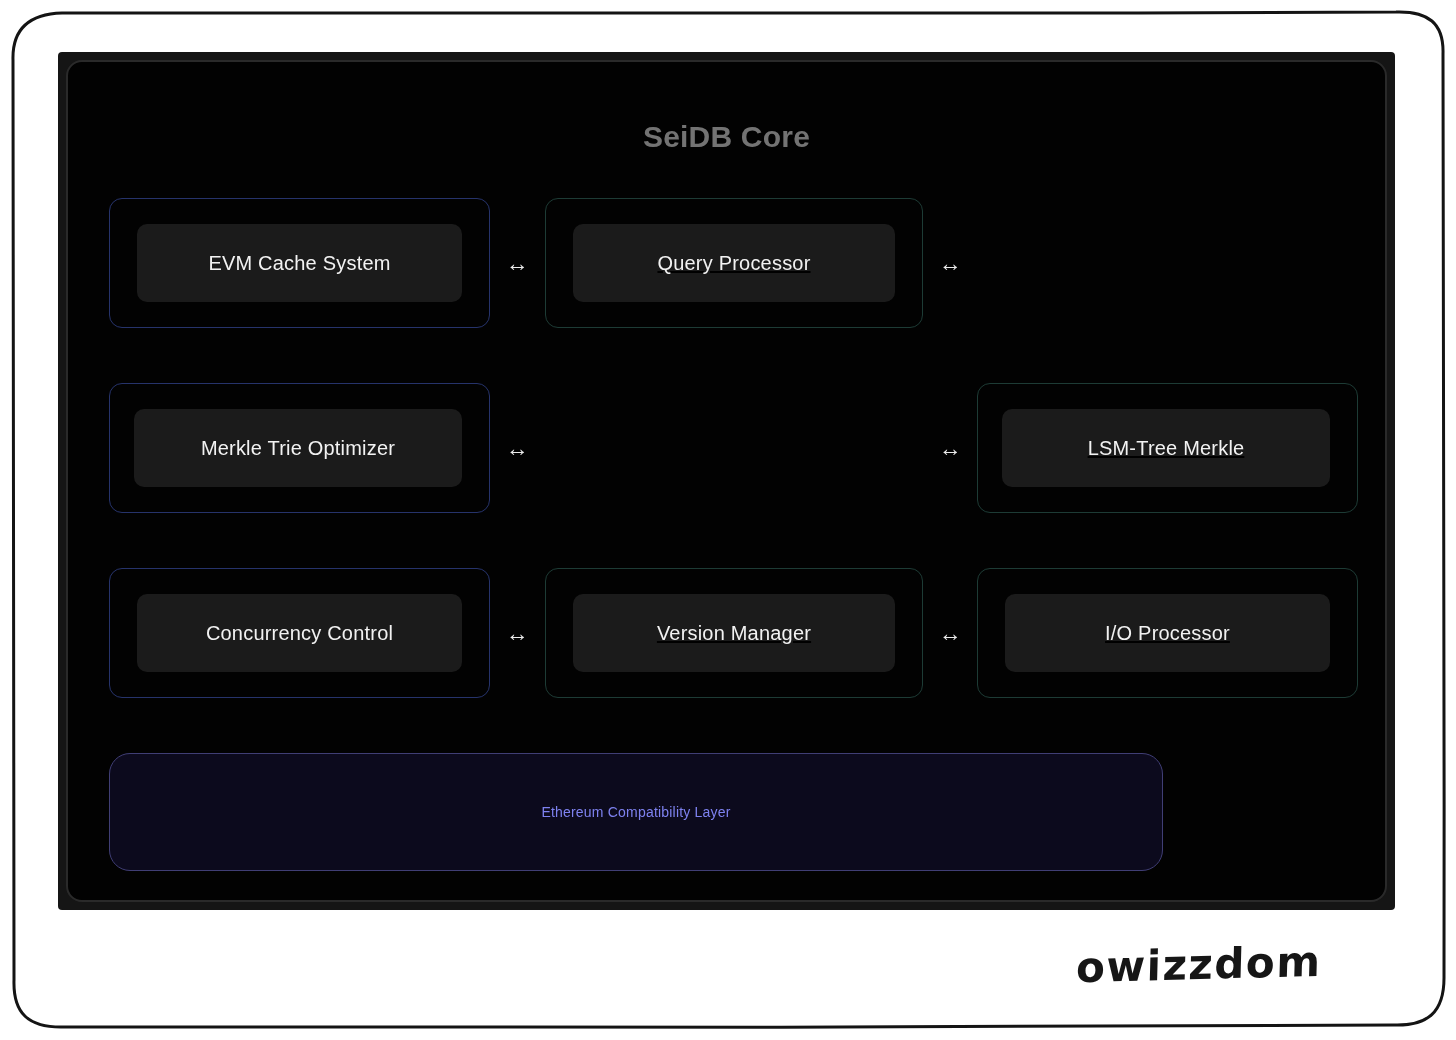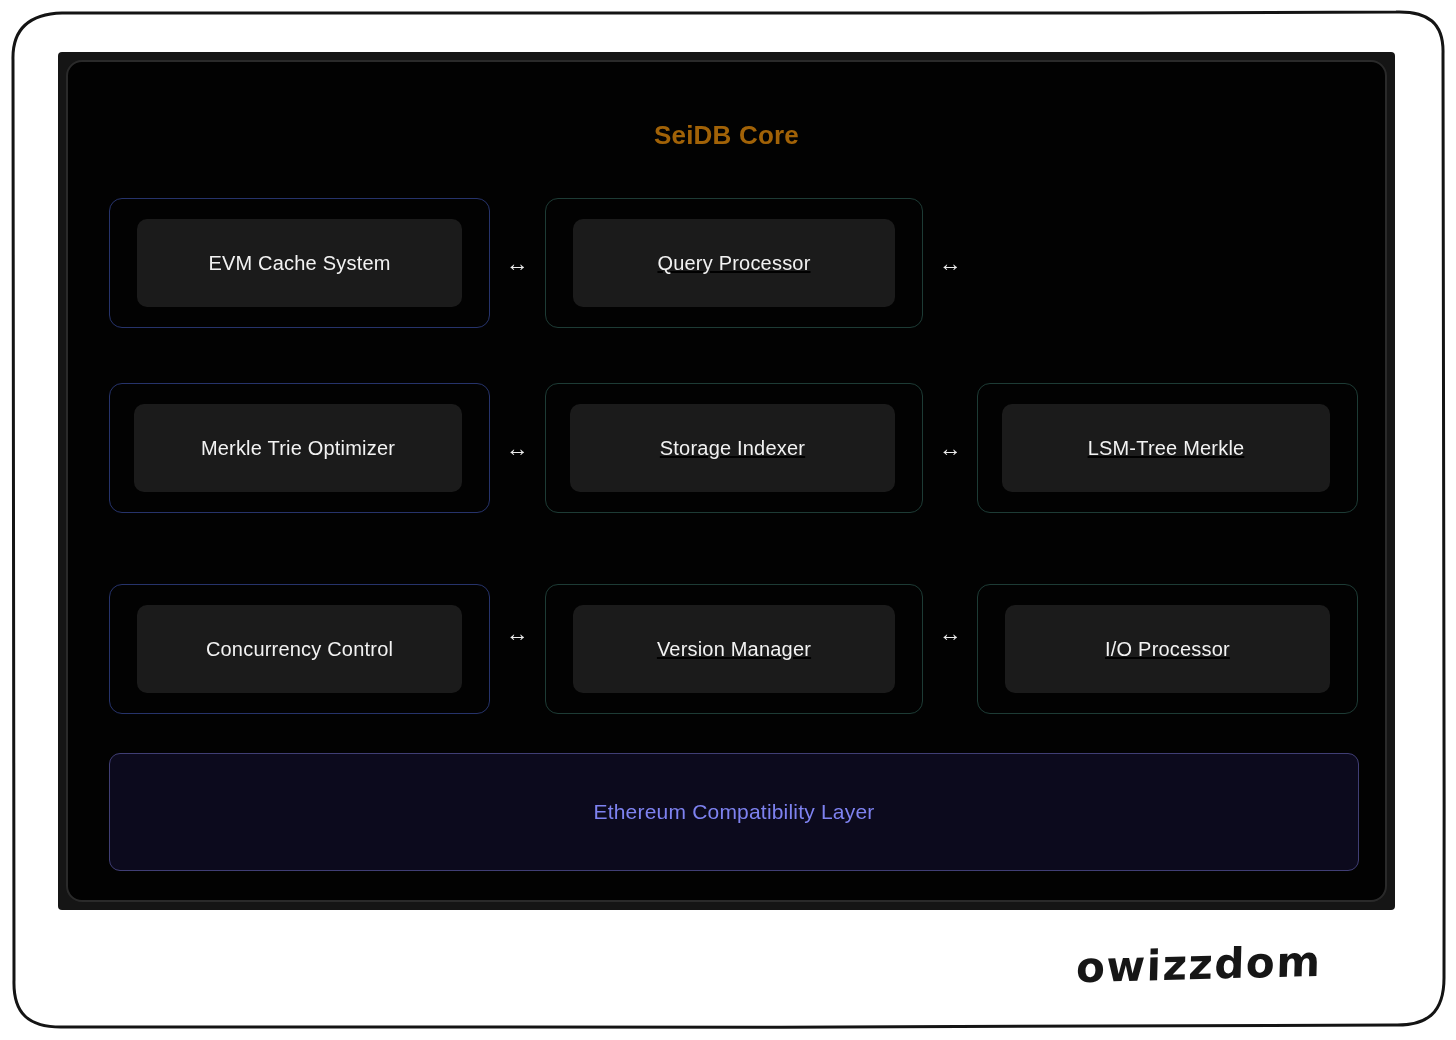--- a/index.html
+++ b/index.html
@@ -29,86 +29,86 @@
     background: #020202;
     border: 2px solid #2a2a2a;
     border-radius: 16px;
   }
 
   .diagram-title {
     position: absolute;
     left: 0; top: 58px;
     width: 100%;
     text-align: center;
-    color: #a16207;
-    font-size: 26px;
+    color: #737373;
+    font-size: 30px;
     font-weight: 700;
     letter-spacing: 0.2px;
   }
 
   .module-outer {
     position: absolute;
     height: 130px;
     border-radius: 13px;
     display: flex;
     align-items: center;
     justify-content: center;
     padding: 26px 27px;
     background: transparent;
   }
   .border-blue { border: 1.5px solid #26336b; }
   .border-teal { border: 1.5px solid #1d3b35; text-decoration: underline; }
 
   .module-inner {
     flex: 1;
-    height: 88px;
+    height: 78px;
     background: #1b1b1b;
     border-radius: 10px;
     display: flex;
     align-items: center;
     justify-content: center;
     color: #f2f2f2;
     font-size: 20px;
     font-weight: 400;
     letter-spacing: 0.2px;
     white-space: nowrap;
   }
 
   .col-1 { left: 41px;  width: 381px; }
   .col-2 { left: 477px; width: 378px; }
   .col-3 { left: 909px; width: 381px; }
   .row-1 { top: 136px; }
   .row-2 { top: 321px; padding-left: 24px; }
-  .row-3 { top: 506px; margin-top: 16px; }
+  .row-3 { top: 506px; }
 
   .arrow {
     position: absolute;
     transform: translate(-50%, -50%);
     color: #ececec;
     font-size: 23px;
     font-weight: 400;
   }
   .arrow.a-1 { left: 449px; }
   .arrow.a-2 { left: 882px; }
   .arrow.r-1 { top: 201px; }
   .arrow.r-2 { top: 386px; }
   .arrow.r-3 { top: 571px; }
 
   .compat-layer {
     position: absolute;
     left: 41px; top: 691px;
-    width: 1250px; height: 118px;
+    width: 1054px; height: 118px;
     background: #0c0a1d;
     border: 1.5px solid #403e75;
-    border-radius: 11px;
+    border-radius: 21px;
     display: flex;
     align-items: center;
     justify-content: center;
     color: #7e82f0;
-    font-size: 21px;
+    font-size: 14px;
     letter-spacing: 0.2px;
   }
 
   .signature {
     position: absolute;
     right: 134px; top: 940px;
     color: #161616;
     font-size: 42px;
     font-weight: 700;
     letter-spacing: 1.5px;
@@ -144,23 +144,20 @@
       <div class="arrow a-1 r-1">↔</div>
       <div class="module-outer border-teal col-2 row-1">
         <div class="module-inner">Query Processor</div>
       </div>
       <div class="arrow a-2 r-1">↔</div>
 
       <div class="module-outer border-blue col-1 row-2">
         <div class="module-inner">Merkle Trie Optimizer</div>
       </div>
       <div class="arrow a-1 r-2">↔</div>
-      <div class="module-outer border-teal col-2 row-2">
-        <div class="module-inner">Storage Indexer</div>
-      </div>
       <div class="arrow a-2 r-2">↔</div>
       <div class="module-outer border-teal col-3 row-2">
         <div class="module-inner">LSM-Tree Merkle</div>
       </div>
 
       <div class="module-outer border-blue col-1 row-3">
         <div class="module-inner">Concurrency Control</div>
       </div>
       <div class="arrow a-1 r-3">↔</div>
       <div class="module-outer border-teal col-2 row-3">

